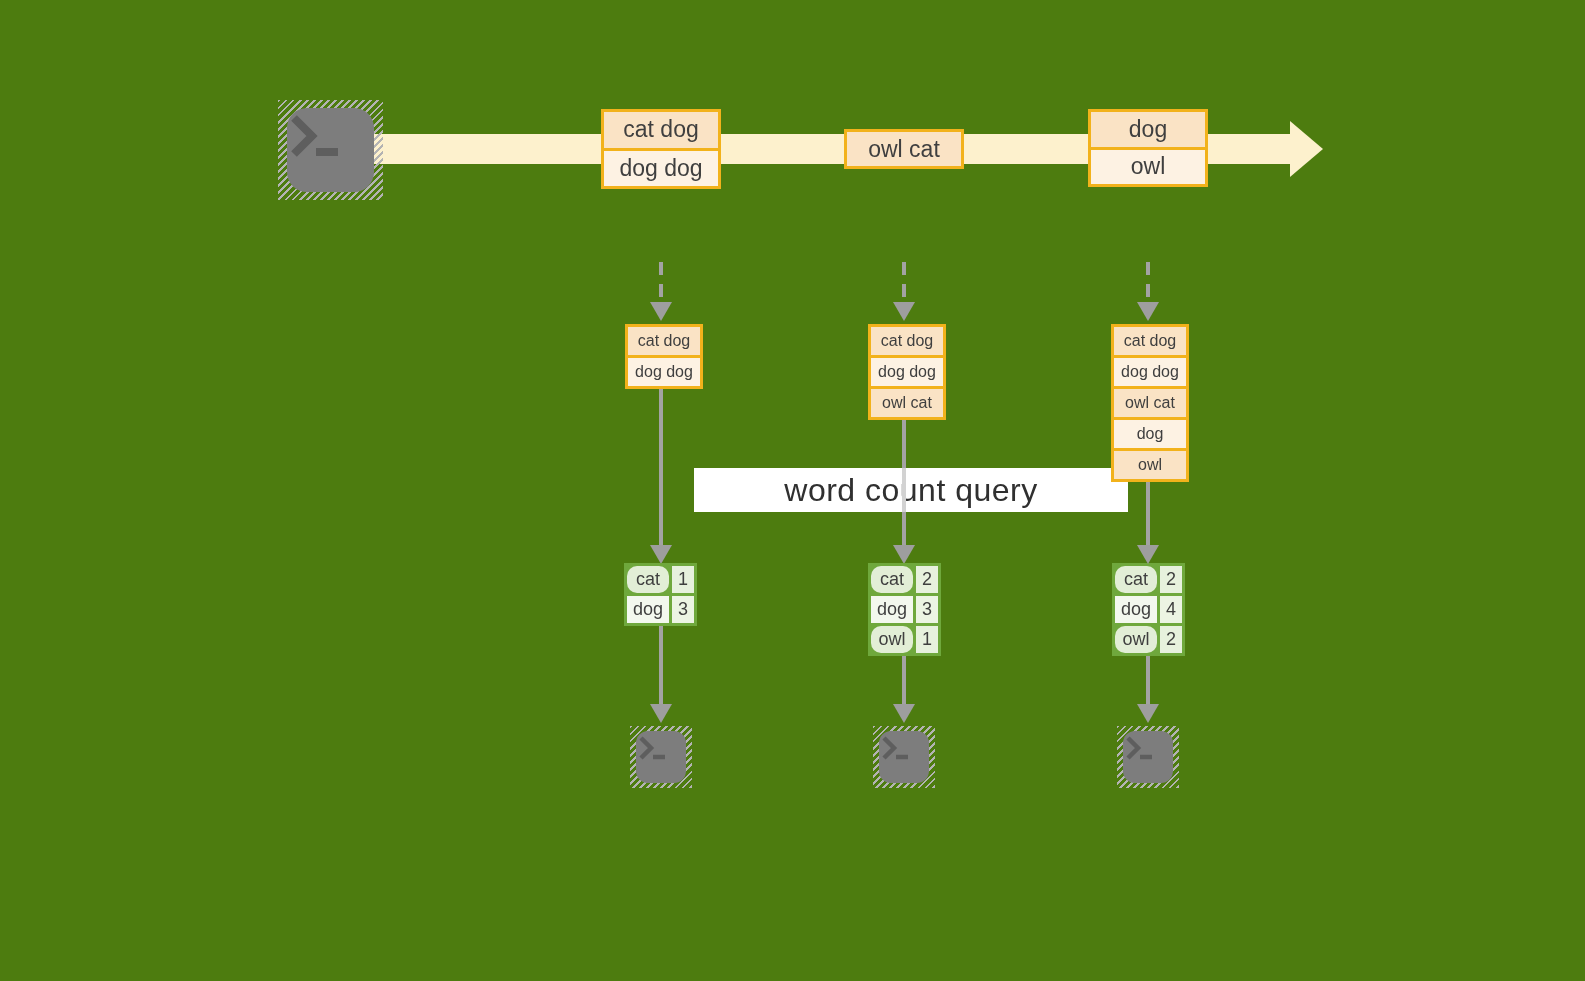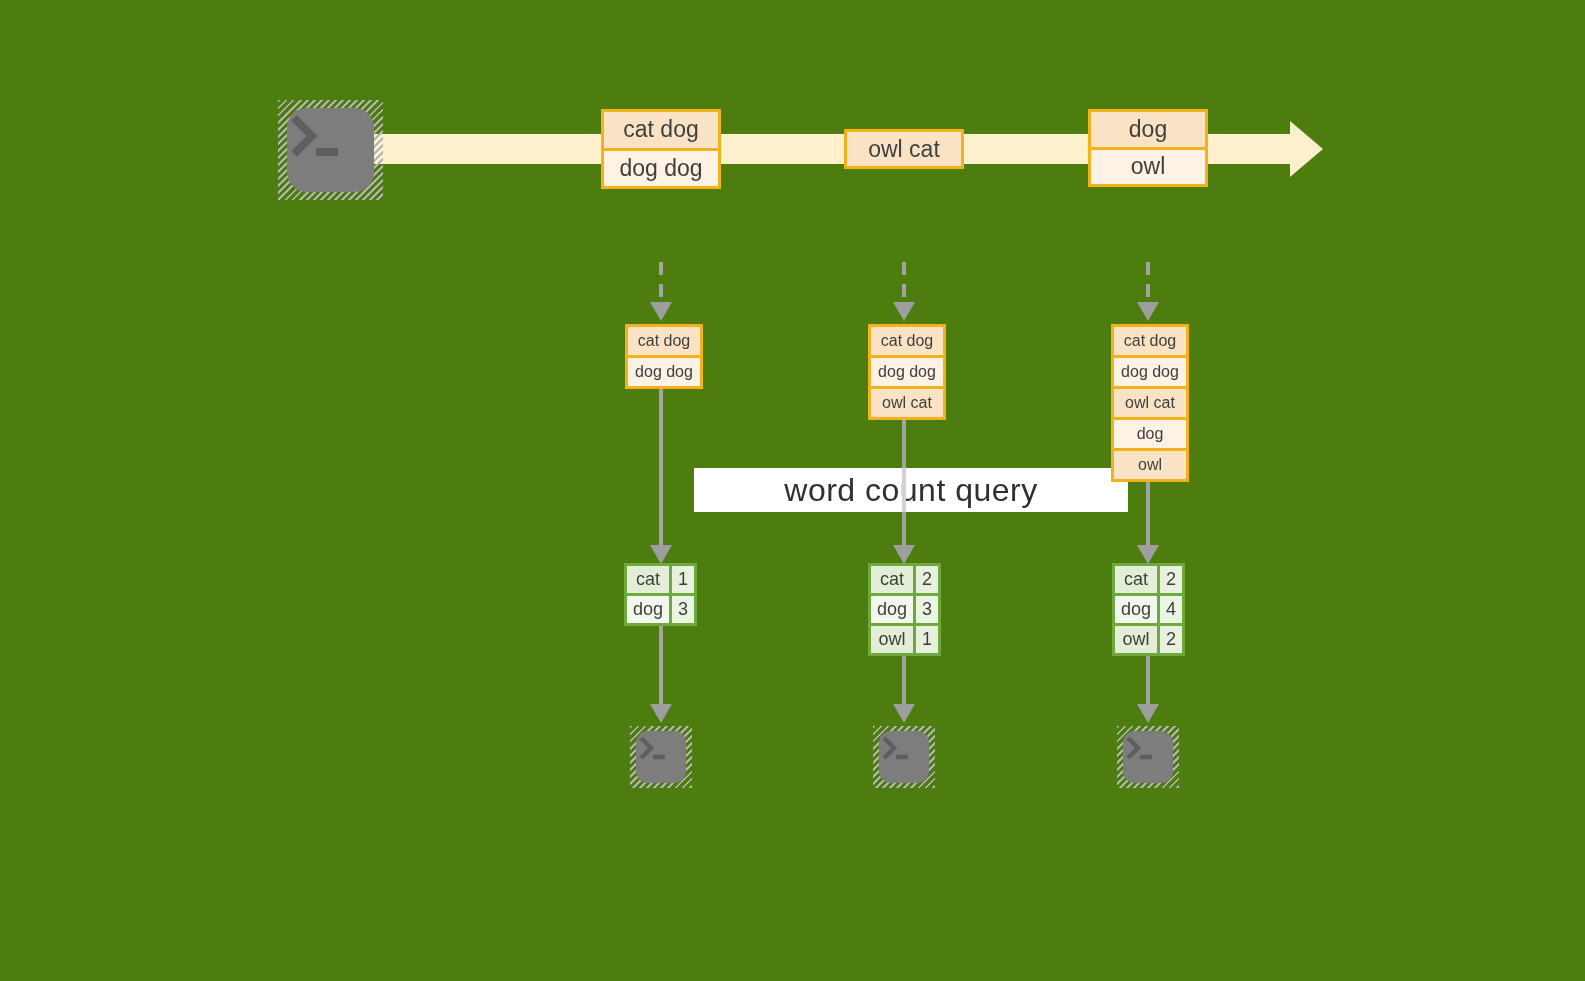--- a/index.html
+++ b/index.html
@@ -60,21 +60,21 @@
   
   .vline{position:absolute;width:4px;background:var(--gray);z-index:1;}
   .vline.over{z-index:3;}
   .vline.faint{background:#d2d2d2;z-index:3;}
   .vhead{position:absolute;z-index:1;}
   .vhead.over{z-index:3;}
   
   .wtable{position:absolute;top:563px;z-index:2;display:grid;grid-template-columns:42px 22px;
     grid-auto-rows:27px;gap:3px;background:var(--green);border:3px solid var(--green);}
   .wtable .tcell{display:flex;align-items:center;justify-content:center;font-size:18px;}
-  .r1w{background:var(--g-dark);}  .r1c{background:var(--g-dark2);}
+  .r1w{background:var(--g-dark);border-radius:10px;}  .r1c{background:var(--g-dark2);}
   .r2w{background:var(--g-light);} .r2c{background:var(--g-light2);}
 </style>
 </head>
 <body>
 
 <div class="canvas">
 
   <div class="band"></div>
   <div class="band-head"></div>
 

